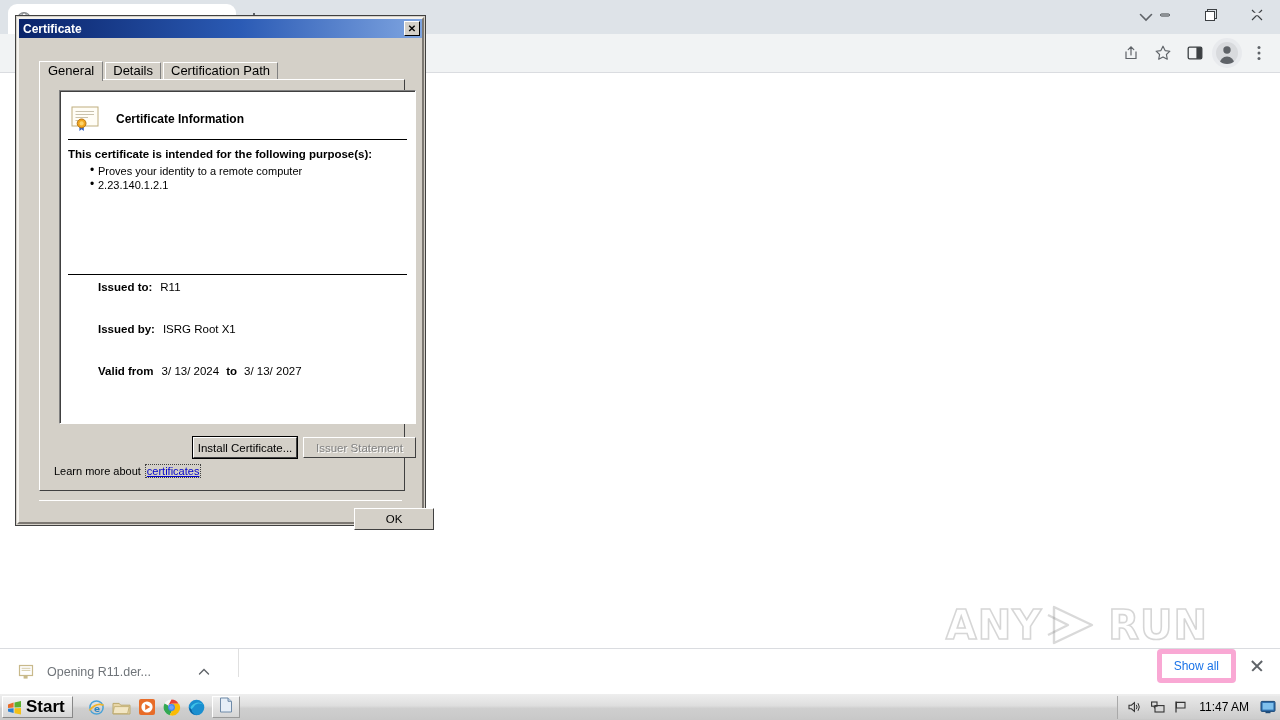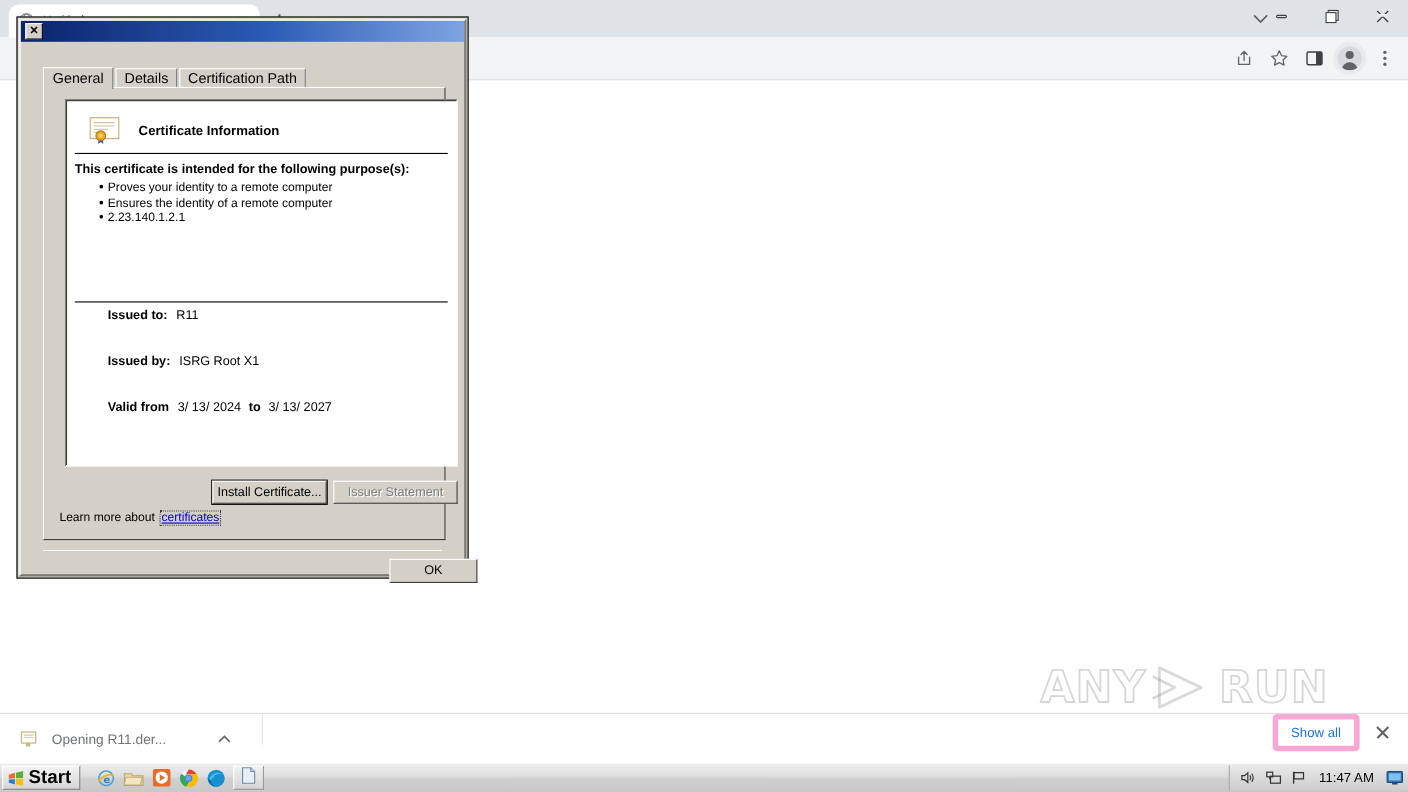--- a/index.html
+++ b/index.html
@@ -203,21 +203,21 @@
     border-right-color:#404040; border-bottom-color:#404040;
   }
   .whitebox{
     position:absolute; left:42px; top:73px; width:357px; height:334px;
     background:#ffffff;
     border:1px solid #808080;
     border-right-color:#fff; border-bottom-color:#fff;
     box-shadow:inset 1px 1px 0 #404040;
   }
   .cert-head{
-    display:flex; align-items:center; gap:13px; padding:10px 0 0 21px; height:46px;
+    display:flex; align-items:center; gap:13px; padding:10px 0 0 11px; height:46px;
   }
   .cert-icon{ width:32px; height:28px; position:relative; flex:0 0 32px;}
   .cert-head-title{
     font-size:12px; font-weight:bold; color:#000;
   }
   .hr-line{ height:1px; background:#000; margin:2px 8px 0 8px; }
   .purpose-title{
     font-size:11.5px; font-weight:bold; color:#000; padding:8px 0 0 8px;
   }
   .purpose-list{ margin:5px 0 0 0; padding:0 0 0 38px; list-style:none; }
@@ -472,20 +472,21 @@
           <rect x="5.5" y="11.6" width="5" height="1.6" fill="#1d4a78"></rect>
         </svg>
       </span>
     </div>
   </div>
 
   <div class="cert-dlg">
     <div class="dlg-frame"></div>
 
     <div class="titlebar">
+      <span class="title-text">Certificate</span>
       <span class="title-close">✕</span>
     </div>
 
     <div class="tabstrip">
       <div class="ctab active">General</div>
       <div class="ctab">Details</div>
       <div class="ctab">Certification Path</div>
     </div>
 
     <div class="tabpanel"></div>
@@ -505,21 +506,20 @@
             <circle cx="10.6" cy="18.4" r="2.1" fill="#fcd36b"></circle>
           </svg>
         </span>
         <span class="cert-head-title">Certificate Information</span>
       </div>
       <div class="hr-line"></div>
 
       <div class="purpose-title">This certificate is intended for the following purpose(s):</div>
       <ul class="purpose-list">
         <li>Proves your identity to a remote computer</li>
-        <li>Ensures the identity of a remote computer</li>
         <li>2.23.140.1.2.1</li>
       </ul>
 
       <div class="hr-line2"></div>
 
       <div class="field-rows">
         <div class="fld">
           <span class="fld-label">Issued to:</span>
           <span class="fld-value">R11</span>
         </div>

